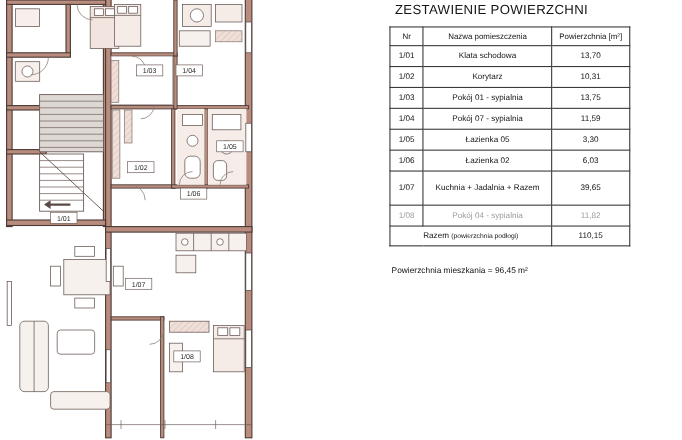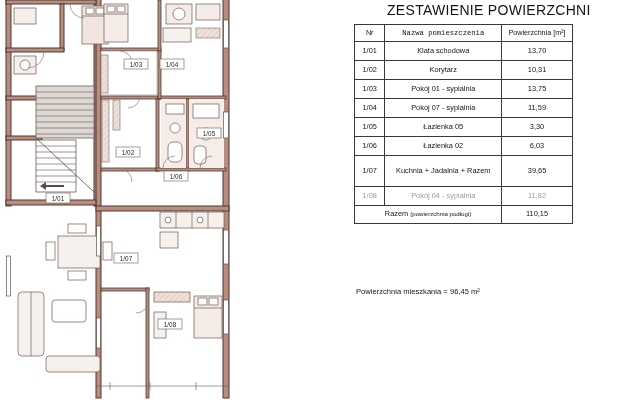--- a/index.html
+++ b/index.html
@@ -56,25 +56,24 @@
     top: 0;
     width: 275px;
     height: 400px;
     background: #ffffff;
     color: #1a1a1a;
   }
   #sheet-title {
     position: absolute;
     left: 14px;
     top: 2px;
-    font-size: 14px;
+    font-size: 12px;
     letter-spacing: .3px;
     color: #141414;
     white-space: nowrap;
-    margin-left: 28px;
   }
   table.areas {
     position: absolute;
     left: 9px;
     top: 24px;
     width: 219px;
     border-collapse: collapse;
     font-size: 7.4px;
     color: #141414;
   }
@@ -86,21 +85,21 @@
     text-align: center;
     vertical-align: middle;
     font-weight: normal;
     line-height: 1.15;
   }
   table.areas th {
     font-size: 7.2px;
     height: 16px;
   }
   table.areas .c-nr { width: 30px; }
-  table.areas .c-name { width: 118px; font-family: Liberation Mono, monospace; }
+  table.areas .c-name { width: 118px; }
   table.areas .c-area { width: 71px; margin-top: 43px; }
   table.areas tr.tall td { height: 30px; }
   table.areas td.name-2l { line-height: 1.25; }
   table.areas tr.total td {
     height: 17px;
   }
   table.areas td.total-label {
     font-size: 7.4px;
   }
   table.areas td.total-label .sub {
@@ -108,21 +107,20 @@
   }
   .faded {
     opacity: .45;
   }
   #sheet-note {
     position: absolute;
     left: 11px;
     top: 241px;
     font-size: 7.6px;
     color: #141414;
-    margin-top: 46px;
   }
 </style>
 </head>
 <body>
 
 <div id="page">
 
   <div id="plan">
     <svg width="345" height="400" viewBox="0 0 345 400" xmlns="http://www.w3.org/2000/svg">
       <defs>

